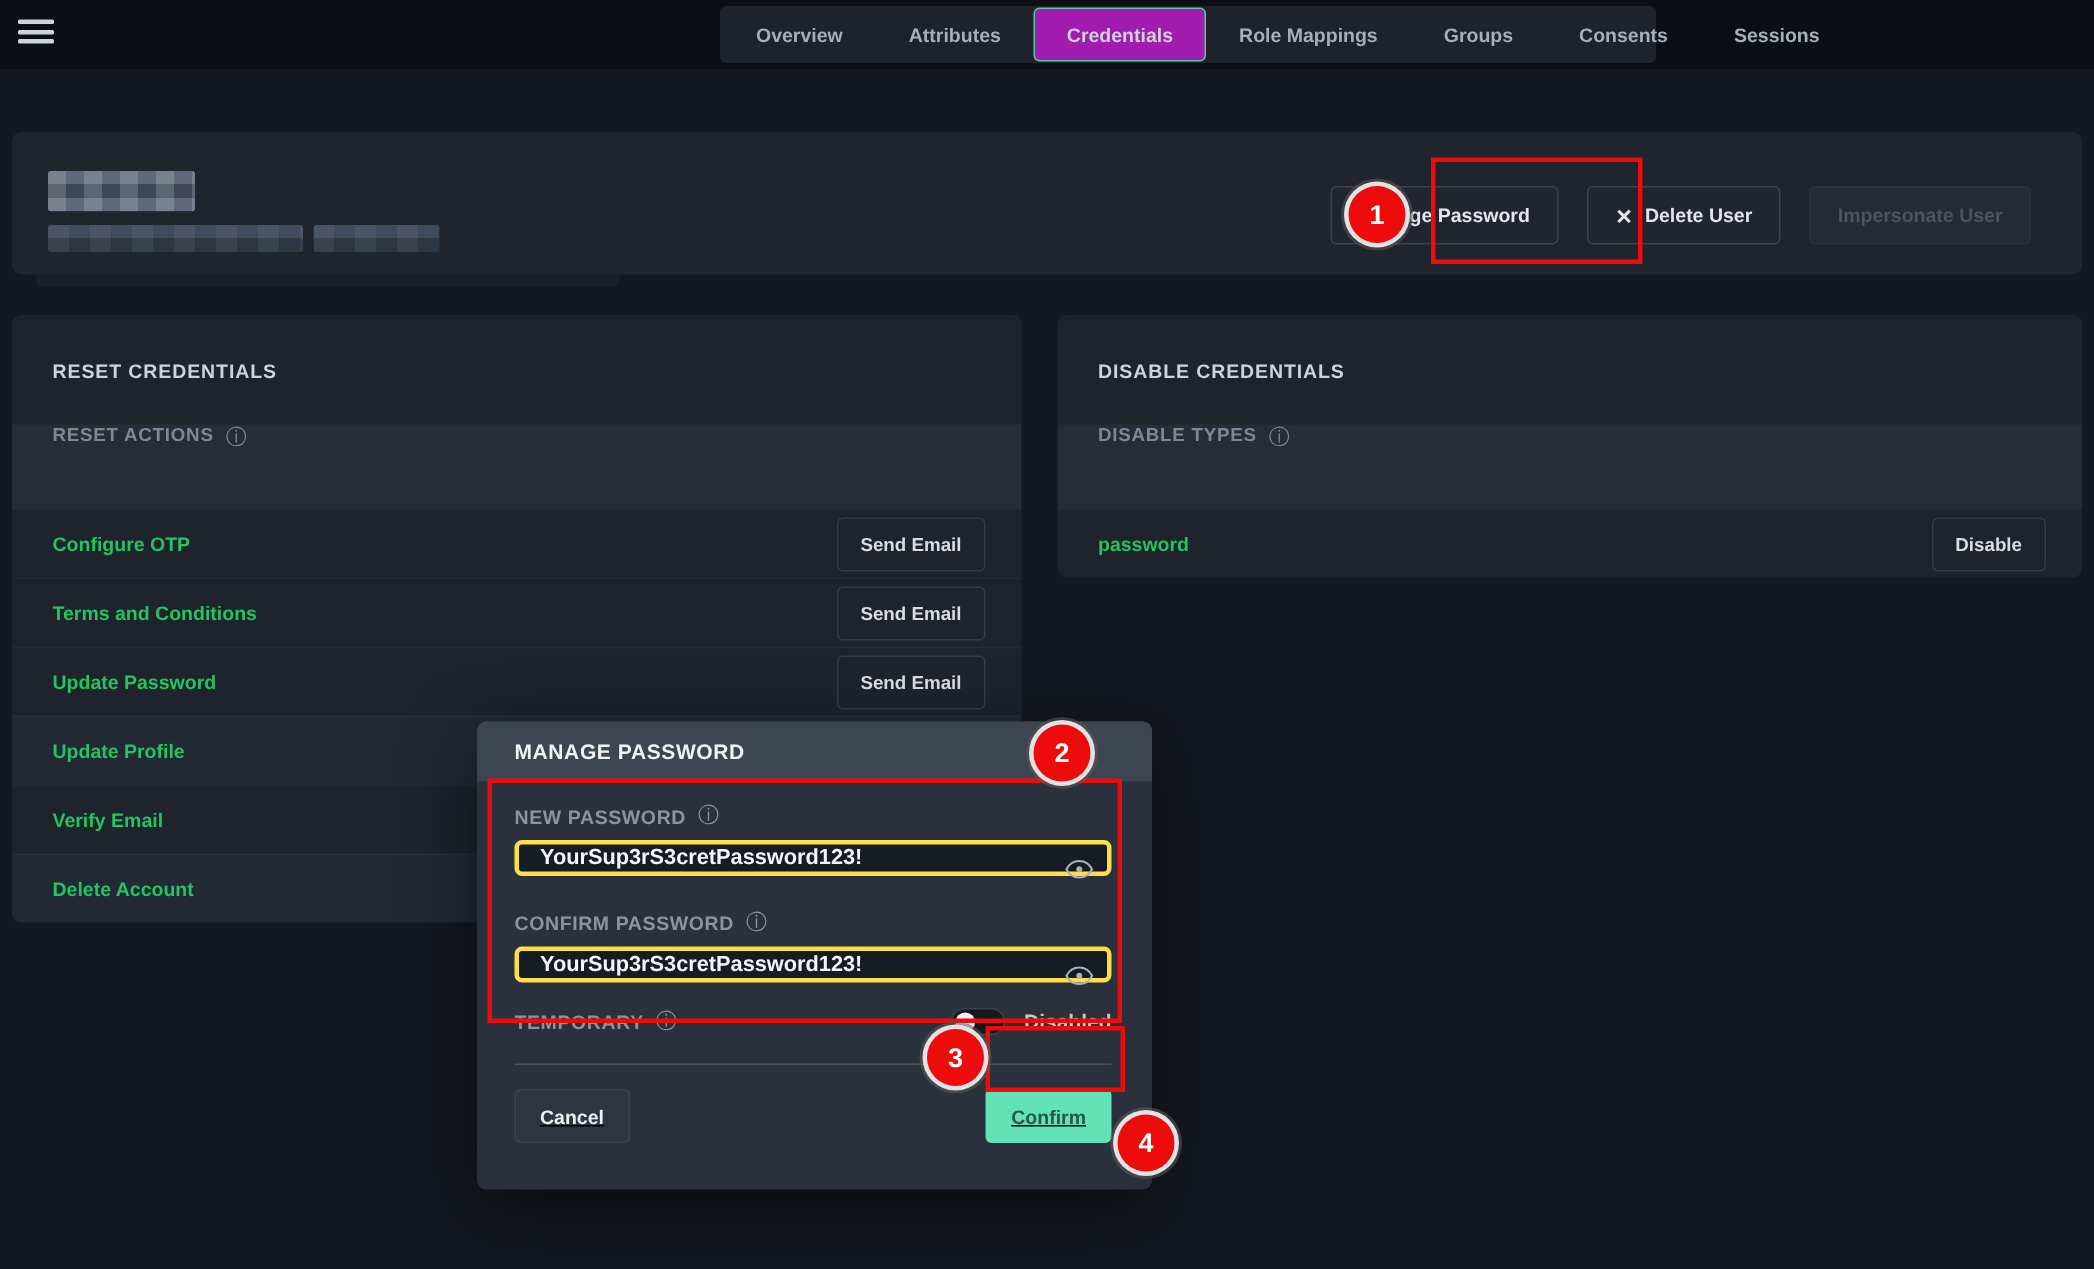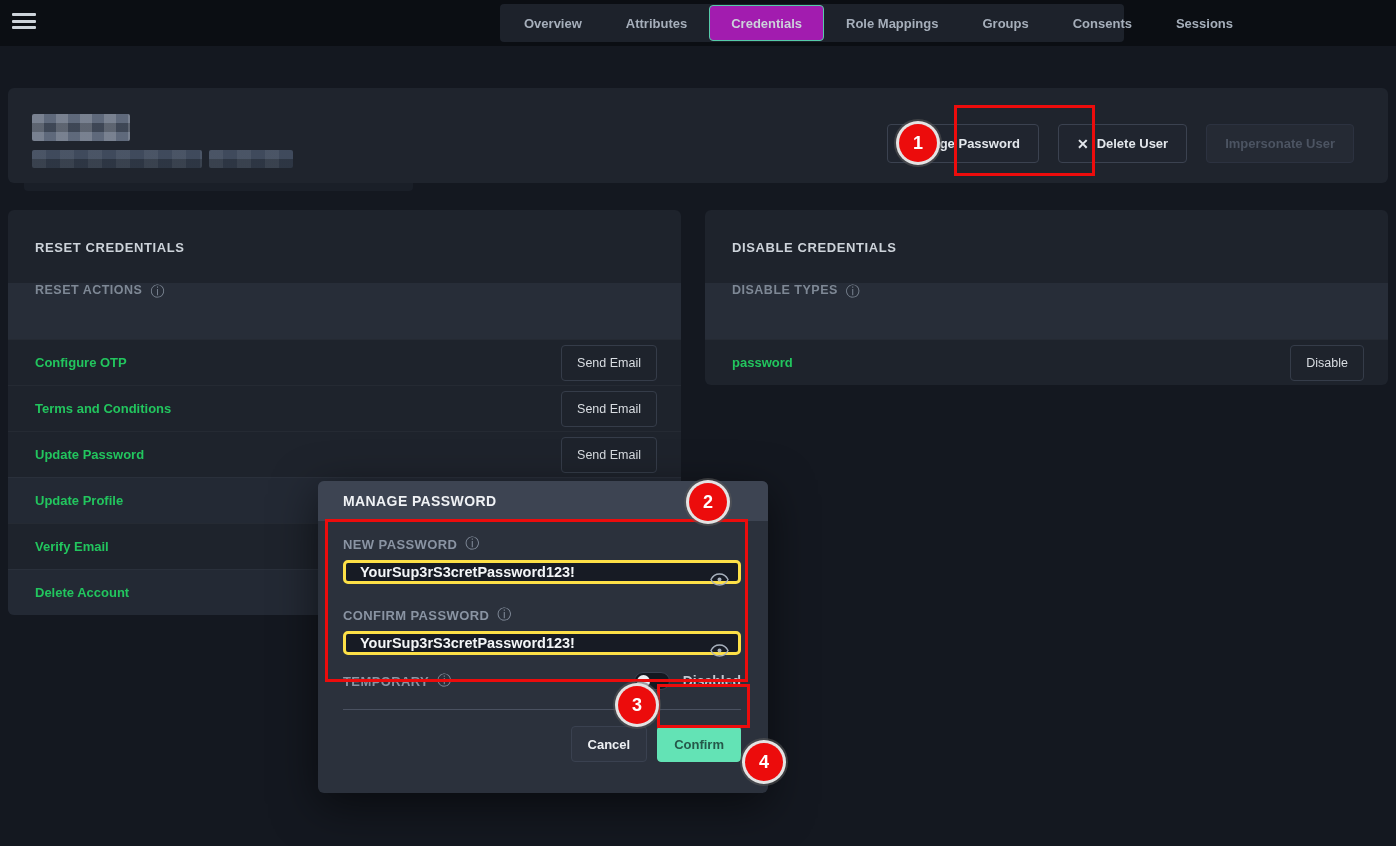--- a/index.html
+++ b/index.html
@@ -11,21 +11,21 @@
   }
   
   .topbar{ position:absolute; left:0; top:0; width:1396px; height:46px; background:#0b0e13; }
   .menu-btn{ position:absolute; left:12px; top:13px; width:24px; height:20px; cursor:pointer; }
   .menu-btn i{ display:block; height:3px; margin:0 0 3.5px 0; background:#cdd3da; border-radius:1px; }
   .crumb{ position:absolute; left:48px; top:0; height:46px; display:flex; align-items:center; gap:10px; }
   .crumb .sec{ color:#b4bcc6; font-weight:bold; font-size:15px; }
   .crumb .dot{ color:#5f6773; font-size:11px; }
   .crumb .usr{ color:#d7dbe0; font-weight:bold; font-size:15px; }
   .tabs{ position:absolute; left:480px; top:4px; height:38px; width:624px;
-    background:#1d222b; border-radius:4px; display:flex; align-items:center; padding:0 2px;margin-left:20px; }
+    background:#1d222b; border-radius:4px; display:flex; align-items:center; padding:0 2px; }
   .tab{ padding:0 21px; height:36px; line-height:36px; color:#a6afbb; font-weight:bold;
     font-size:13px; white-space:nowrap; cursor:pointer; border:1px solid transparent; border-radius:4px; }
   .tab.active{ background:#a21caf; border-color:#56cba8; color:#ccd2da; }
 
   
   .header-card{ position:absolute; left:8px; top:88px; width:1380px; height:95px;
     background:#1f242d; border-radius:6px; }
   .mosaic{ position:absolute; border-radius:2px;
     background:
       repeating-linear-gradient(90deg, rgba(255,255,255,.16) 0 12px, rgba(255,255,255,0) 12px 24px),
@@ -55,21 +55,21 @@
   .card-title{ height:73px; padding:30px 0 0 27px; color:#cdd3da; font-weight:bold;
     font-size:13px; letter-spacing:.6px; }
   .sec-hdr{ height:56px; background:#272d38; display:flex; gap:8px;
     padding-left:27px; color:#7e8895; font-size:12.5px; font-weight:bold; letter-spacing:.5px; }
   .info{ font-family:"DejaVu Sans", sans-serif; font-size:14px; color:#7e8895; font-weight:normal; }
   .row{ height:46px; display:flex; align-items:center; justify-content:space-between;
     padding:0 24px 0 27px; border-top:1px solid rgba(255,255,255,.035); }
   .row.alt{ background:#232934; }
   .row .lbl{ color:#22c55e; font-weight:bold; font-size:13px; }
   .btn-sm{ height:36px; padding:0 15px; background:transparent; border:1px solid #353c49;
-    border-radius:4px; color:#d9dde2; font-weight:normal; font-size:12.5px; cursor:pointer; }
+    border-radius:4px; color:#d9dde2; font-weight:bold; font-size:12.5px; cursor:pointer; }
 
   
   .modal{ position:absolute; left:318px; top:481px; width:450px; height:312px;
     background:#2b313c; border-radius:6px; box-shadow:0 12px 45px rgba(0,0,0,.55); z-index:50; }
   .modal-hdr{ height:40px; background:#3d4452; border-radius:6px 6px 0 0; display:flex;
     align-items:center; padding-left:25px; color:#f0f2f5; font-weight:bold; font-size:14px;
     letter-spacing:.4px; }
   .modal-body{ padding:14px 25px 0 25px; }
   .f-label{ display:flex; align-items:center; gap:8px; color:#8a94a3; font-weight:bold;
     font-size:13px; letter-spacing:.4px; }
@@ -82,21 +82,21 @@
   .gap-18{ height:22px; }
   .temp-row{ margin-top:17px; display:flex; align-items:center; justify-content:space-between;
     width:398px; }
   .temp-right{ display:flex; align-items:center; gap:13px; }
   .toggle{ width:36px; height:18px; border-radius:10px; background:#141820;
     border:1px solid #3a4150; position:relative; cursor:pointer; }
   .toggle .knob{ position:absolute; left:2px; top:1.5px; width:13px; height:13px;
     border-radius:50%; background:#eceef2; }
   .toggle-state{ color:#c2c8d1; font-size:14px; font-weight:bold; }
   .m-divider{ margin-top:19px; width:398px; border-top:1px solid #4a5160; }
-  .m-actions{ margin-top:16px; width:398px; display:flex; justify-content:flex-end; gap:10px; }
+  .m-actions{ margin-top:16px; width:398px; display:flex; justify-content:space-between; gap:10px;text-decoration:underline; }
   .btn-cancel{ height:36px; padding:0 16px; background:#2e3440; border:1px solid #3a4150;
     border-radius:4px; color:#eef0f3; font-weight:bold; font-size:13px; cursor:pointer; }
   .btn-confirm{ height:36px; padding:0 16px; background:#63e3b5; border:1px solid #63e3b5;
     border-radius:4px; color:#25584a; font-weight:bold; font-size:13px; cursor:pointer; }
 
   
   .ann-box{ position:absolute; border:3px solid #ec0c0c; z-index:55; pointer-events:none; }
   .ann-box1{ left:954px; top:105px; width:141px; height:71px; }
   .ann-box2{ left:325px; top:519px; width:423px; height:163px; }
   .ann-box3{ left:657px; top:684px; width:93px; height:44px; }

